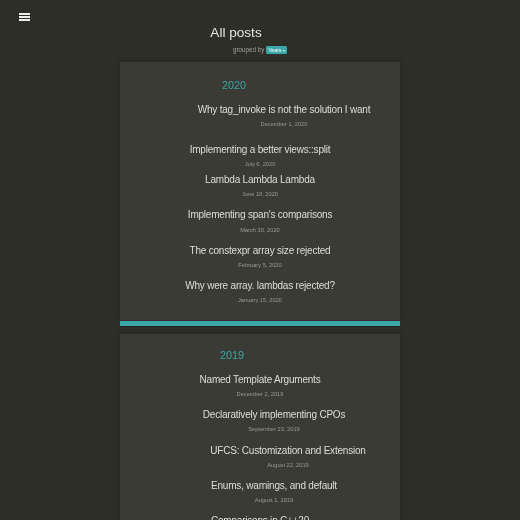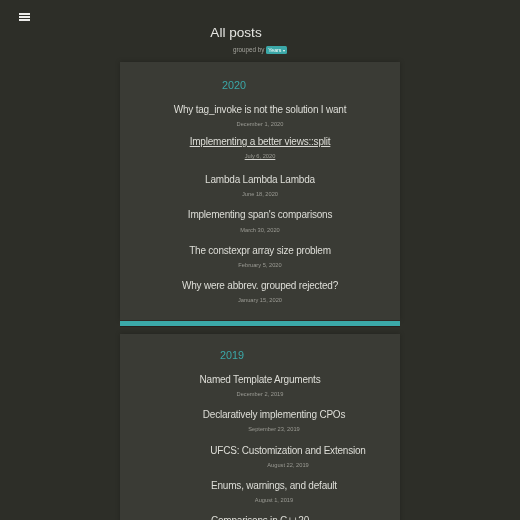--- a/index.html
+++ b/index.html
@@ -56,42 +56,42 @@
   <i></i>
   <i></i>
 </div>
 
 <div class="page-title">All posts</div>
 
 <div class="subtitle"><span>grouped by</span><span class="badge"><span>Years</span><span class="caret">▾</span></span></div>
 
 <div class="card card1" id="card1">
     <div class="year" style="position: absolute; left: 0px; width: 228px; top: 18px;">2020</div>
-    <div class="post" style="position: absolute; left: 0px; width: 280px; top: 42.5px;">
+    <div class="post" style="position: absolute; left: 0px; width: 280px; top: 42.5px; padding-left: 24px;">
       <div class="t">Why tag_invoke is not the solution I want</div>
       <div class="d" style="margin-top: 7.3px;">December 1, 2020</div>
     </div>
-    <div class="post" style="position: absolute; left: 0px; width: 280px; top: 75px; text-decoration: underline;">
+    <div class="post" style="position: absolute; left: 0px; width: 280px; top: 83px;">
       <div class="t">Implementing a better views::split</div>
       <div class="d" style="margin-top: 7.3px;">July 6, 2020</div>
     </div>
     <div class="post" style="position: absolute; left: 0px; width: 280px; top: 148.4px;">
       <div class="t">Implementing span's comparisons</div>
       <div class="d" style="margin-top: 7.3px;">March 30, 2020</div>
     </div>
     <div class="post" style="position: absolute; left: 0px; width: 280px; top: 113.1px;">
       <div class="t">Lambda Lambda Lambda</div>
       <div class="d" style="margin-top: 7.3px;">June 18, 2020</div>
     </div>
     <div class="post" style="position: absolute; left: 0px; width: 280px; top: 183.7px;">
-      <div class="t">The constexpr array size problem</div>
+      <div class="t">The constexpr array size rejected</div>
       <div class="d" style="margin-top: 7.3px;">February 5, 2020</div>
     </div>
     <div class="post" style="position: absolute; left: 0px; width: 280px; top: 219px;">
-      <div class="t">Why were abbrev. grouped rejected?</div>
+      <div class="t">Why were array. lambdas rejected?</div>
       <div class="d" style="margin-top: 7.3px;">January 15, 2020</div>
     </div>
   </div>
 <div class="divider-top"></div>
 <div class="divider"></div>
 <div class="divider-bot"></div>
 <div class="card card2" id="card2">
     <div class="year" style="position: absolute; left: 0px; width: 224px; top: 16.4px;">2019</div>
     <div class="post" style="position: absolute; left: 0px; width: 280px; top: 40.9px;">
       <div class="t">Named Template Arguments</div>

